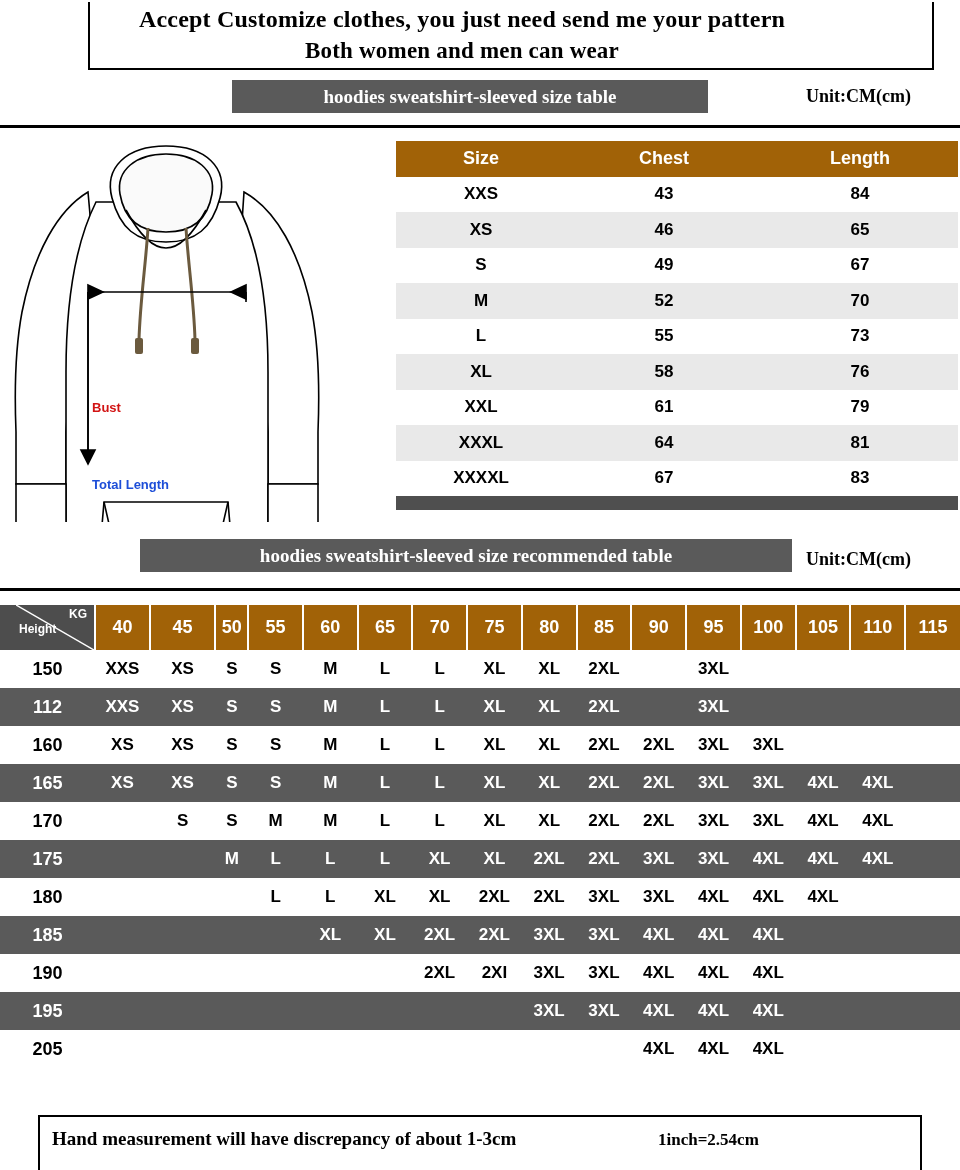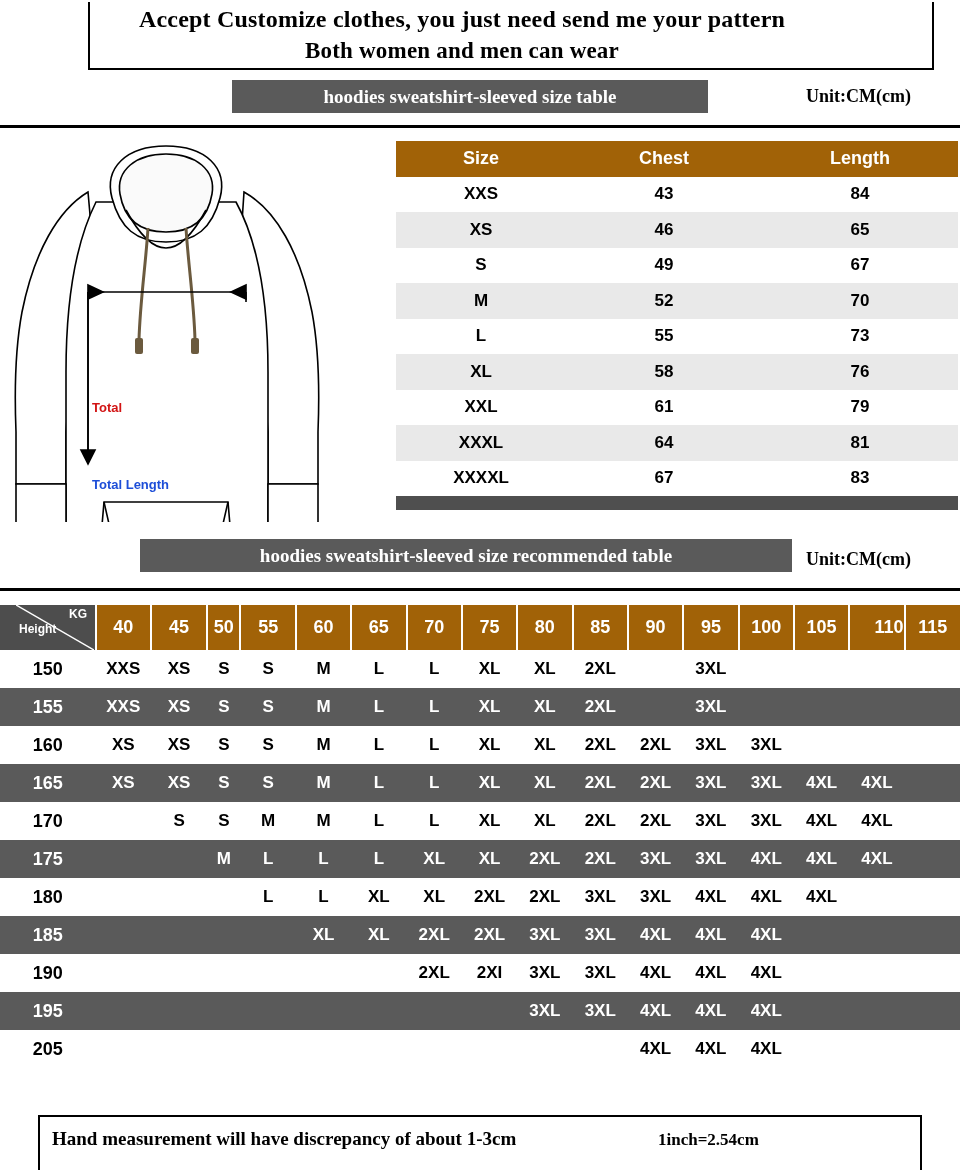--- a/index.html
+++ b/index.html
@@ -224,21 +224,21 @@
       <g stroke="#000" stroke-width="1.6" fill="#000">
         <line x1="88" y1="160" x2="88" y2="332"></line>
         <line x1="88" y1="160" x2="246" y2="160"></line>
         <line x1="246" y1="160" x2="246" y2="170"></line>
         <polygon points="246,153 231,160 246,167"></polygon>
         <polygon points="88,153 103,160 88,167"></polygon>
         <polygon points="88,332 81,318 95,318"></polygon>
         <line x1="88" y1="160" x2="88" y2="322"></line>
       </g>
     </svg>
-    <span class="lbl-bust">Total</span>
+    <span class="lbl-bust">Bust</span>
     <span class="lbl-total">Total Length</span>
   </div>
 
   <table class="size-table">
     <colgroup>
         <col class="c1">
         <col class="c2">
         <col class="c3">
       </colgroup>
     <thead>
@@ -312,34 +312,34 @@
         <th class="corner">
           <div class="corner-inner">
             <svg class="corner-slash" viewBox="0 0 78 45" preserveAspectRatio="none">
               <line x1="0" y1="0" x2="78" y2="45" stroke="#ffffff" stroke-width="1.5"></line>
             </svg>
             <span class="corner-kg">KG</span>
             <span class="corner-h">Height</span>
           </div>
         </th>
       <th style="width: 55px;">40</th>
-          <th style="width: 56px;">45</th>
+          <th style="width: 66px;">45</th>
           <th style="width: 33px;">50</th>
           <th style="width: 55px;">55</th>
           <th style="width: 55px;">60</th>
           <th style="width: 55px;">65</th>
           <th style="width: 55px;">70</th>
           <th style="width: 55px;">75</th>
           <th style="width: 55px;">80</th>
           <th style="width: 55px;">85</th>
           <th style="width: 55px;">90</th>
           <th style="width: 55px;">95</th>
           <th style="width: 55px;">100</th>
           <th style="width: 55px; margin-left: 14px;">105</th>
-          <th style="width: 55px; text-align: right;">110</th>
+          <th style="width: 55px;">110</th>
           <th style="width: 55px;">115</th>
         </tr>
     </thead>
     <tbody id="rec-body">
         <tr class="odd">
           <td class="hcell">150</td>
           <td>XXS</td>
           <td>XS</td>
           <td>S</td>
           <td>S</td>
@@ -350,21 +350,21 @@
           <td>XL</td>
           <td>2XL</td>
           <td></td>
           <td>3XL</td>
           <td></td>
           <td></td>
           <td></td>
           <td></td>
         </tr>
         <tr class="even">
-          <td class="hcell">155</td>
+          <td class="hcell">112</td>
           <td>XXS</td>
           <td>XS</td>
           <td>S</td>
           <td>S</td>
           <td>M</td>
           <td>L</td>
           <td>L</td>
           <td>XL</td>
           <td>XL</td>
           <td>2XL</td>

